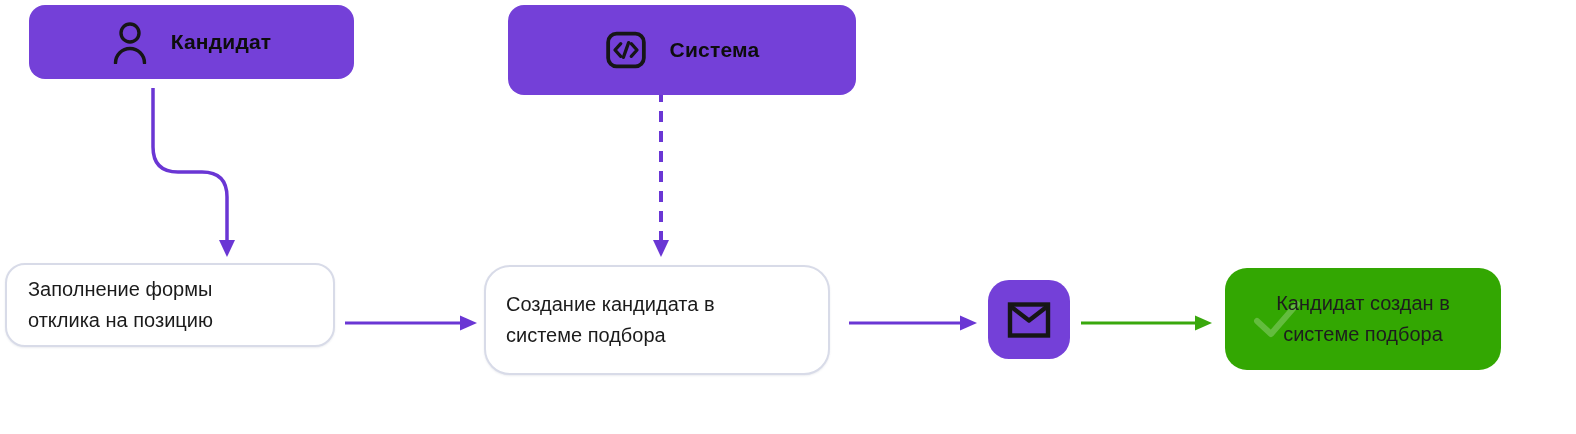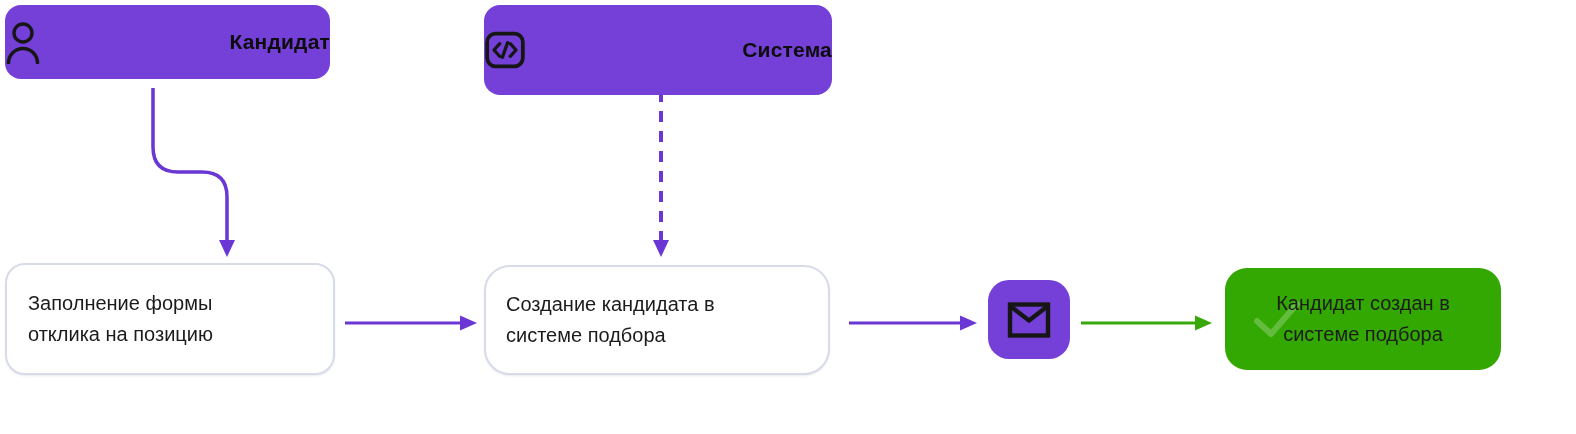--- a/index.html
+++ b/index.html
@@ -8,37 +8,38 @@
     width:1576px;height:434px;
     background:#ffffff;
     font-family:"Liberation Sans","DejaVu Sans",sans-serif;
     overflow:hidden;
   }
   .node{position:absolute;box-sizing:border-box;}
   
   .actor{
     background:#7440D8;
     border-radius:16px;
-    display:flex;align-items:center;justify-content:space-between;gap:23px;
+    display:flex;align-items:center;justify-content:center;gap:23px;
     color:#0d0d0d;
+    margin-left:24px;
   }
   .actor .label{font-size:21px;font-weight:bold;color:#0d0d0d;letter-spacing:.2px;}
   #actor-candidate{left:5px;top:5px;width:325px;height:74px;}
   #actor-system{left:484px;top:5px;width:348px;height:90px;}
   
   .step{
     background:#ffffff;
     border:2px solid #D8DBE8;
     border-radius:20px;
     box-shadow:0 1px 2px rgba(90,95,130,0.12);
     display:flex;align-items:center;
     font-size:20px;line-height:31px;color:#1b1b1b;
     white-space:pre-line;
   }
-  #step-form{left:5px;top:263px;width:330px;height:112px;padding-left:21px;}
+  #step-form{left:5px;top:263px;width:330px;height:84px;padding-left:21px;}
   #step-create{left:484px;top:265px;width:346px;height:110px;padding-left:20px;border-radius:26px;}
   
   #mail-node{
     left:988px;top:280px;width:82px;height:79px;
     background:#7440D8;border-radius:21px;
     display:flex;align-items:center;justify-content:center;
   }
   
   #result-node{
     left:1225px;top:268px;width:276px;height:102px;

